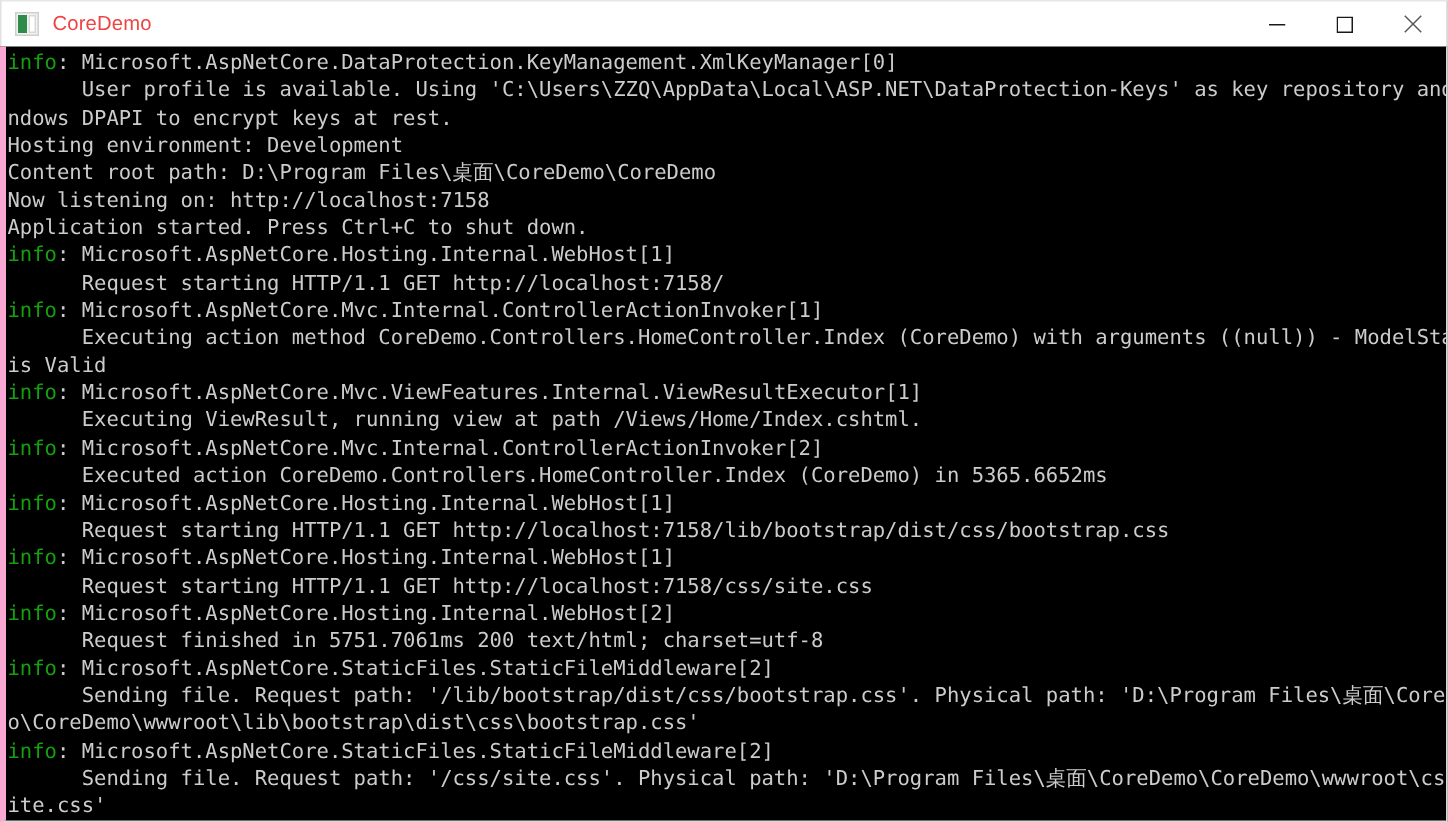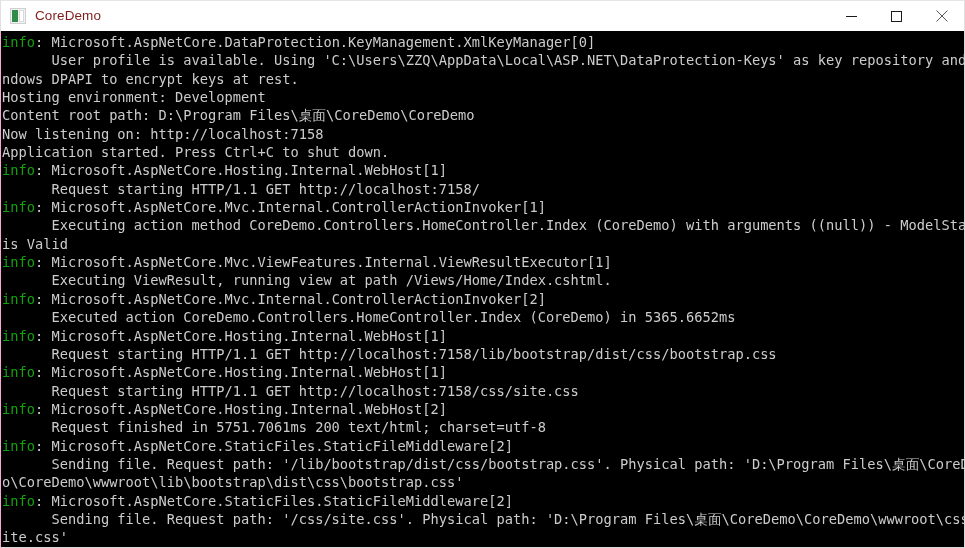--- a/index.html
+++ b/index.html
@@ -54,21 +54,21 @@
   #app-icon .sq-white {
     position: absolute;
     left: 8px; top: 1px;
     width: 5px; height: 12px;
     background: #ffffff;
     border: 1px solid #d8d8d8;
     box-sizing: border-box;
   }
   #window-title {
     font-size: 13.5px;
-    color: #7f1d1d;
+    color: #ef4444;
     letter-spacing: 0.1px;
     white-space: nowrap;
     line-height: 1;
   }
   #window-controls {
     display: flex;
     align-items: stretch;
     height: 100%;
     flex: 0 0 auto;
   }
@@ -86,21 +86,21 @@
   .wc-btn svg { display: block; }
   
   #console {
     position: absolute;
     left: 0;
     top: 31px;
     width: 965px;
     height: 517px;
     background: #000000;
     box-sizing: border-box;
-    border-left: 1px solid #f9a8d4;
+    border-left: 4px solid #f9a8d4;
     border-right: 1px solid #d9d9d9;
     border-bottom: 1px solid #d9d9d9;
     overflow: hidden;
   }
   #console-text {
     font-family: "DejaVu Sans Mono", "Liberation Mono", monospace;
     font-size: 13.7px;
     line-height: 18.35px;
     color: #cccccc;
     white-space: pre;

